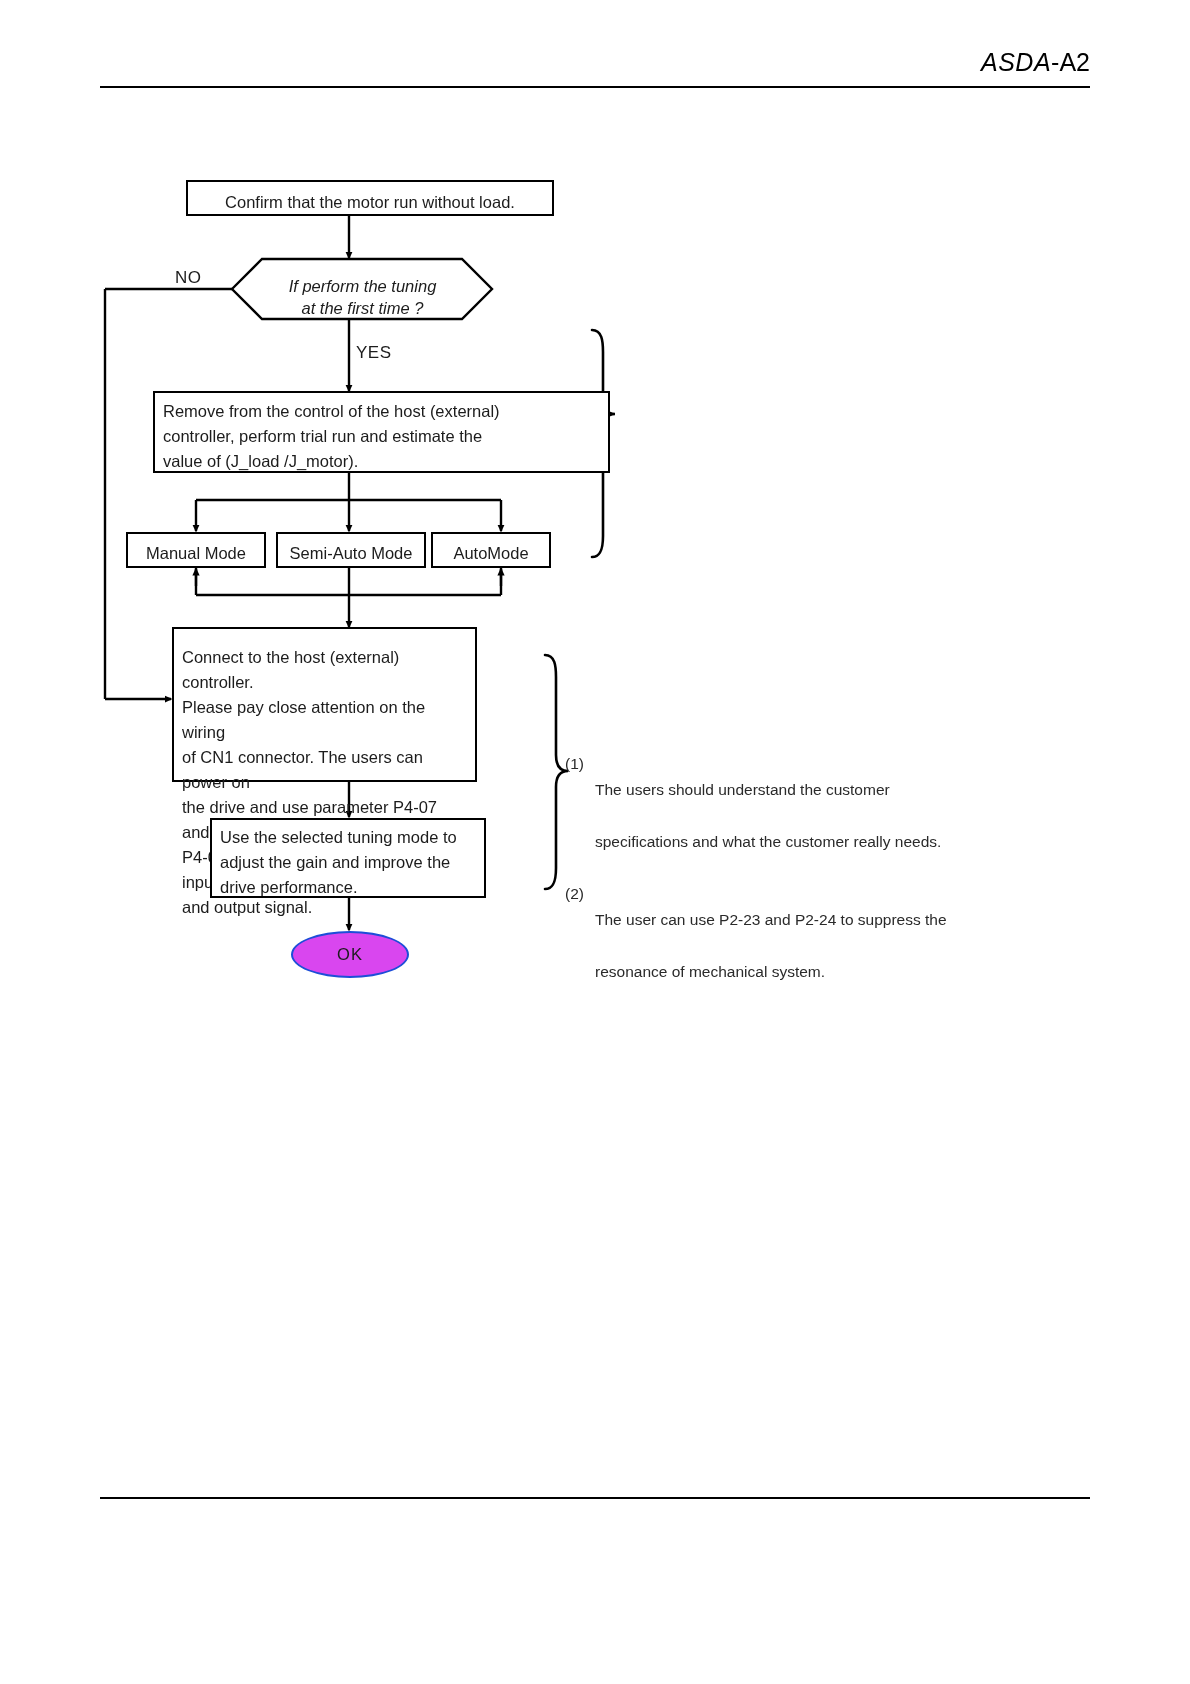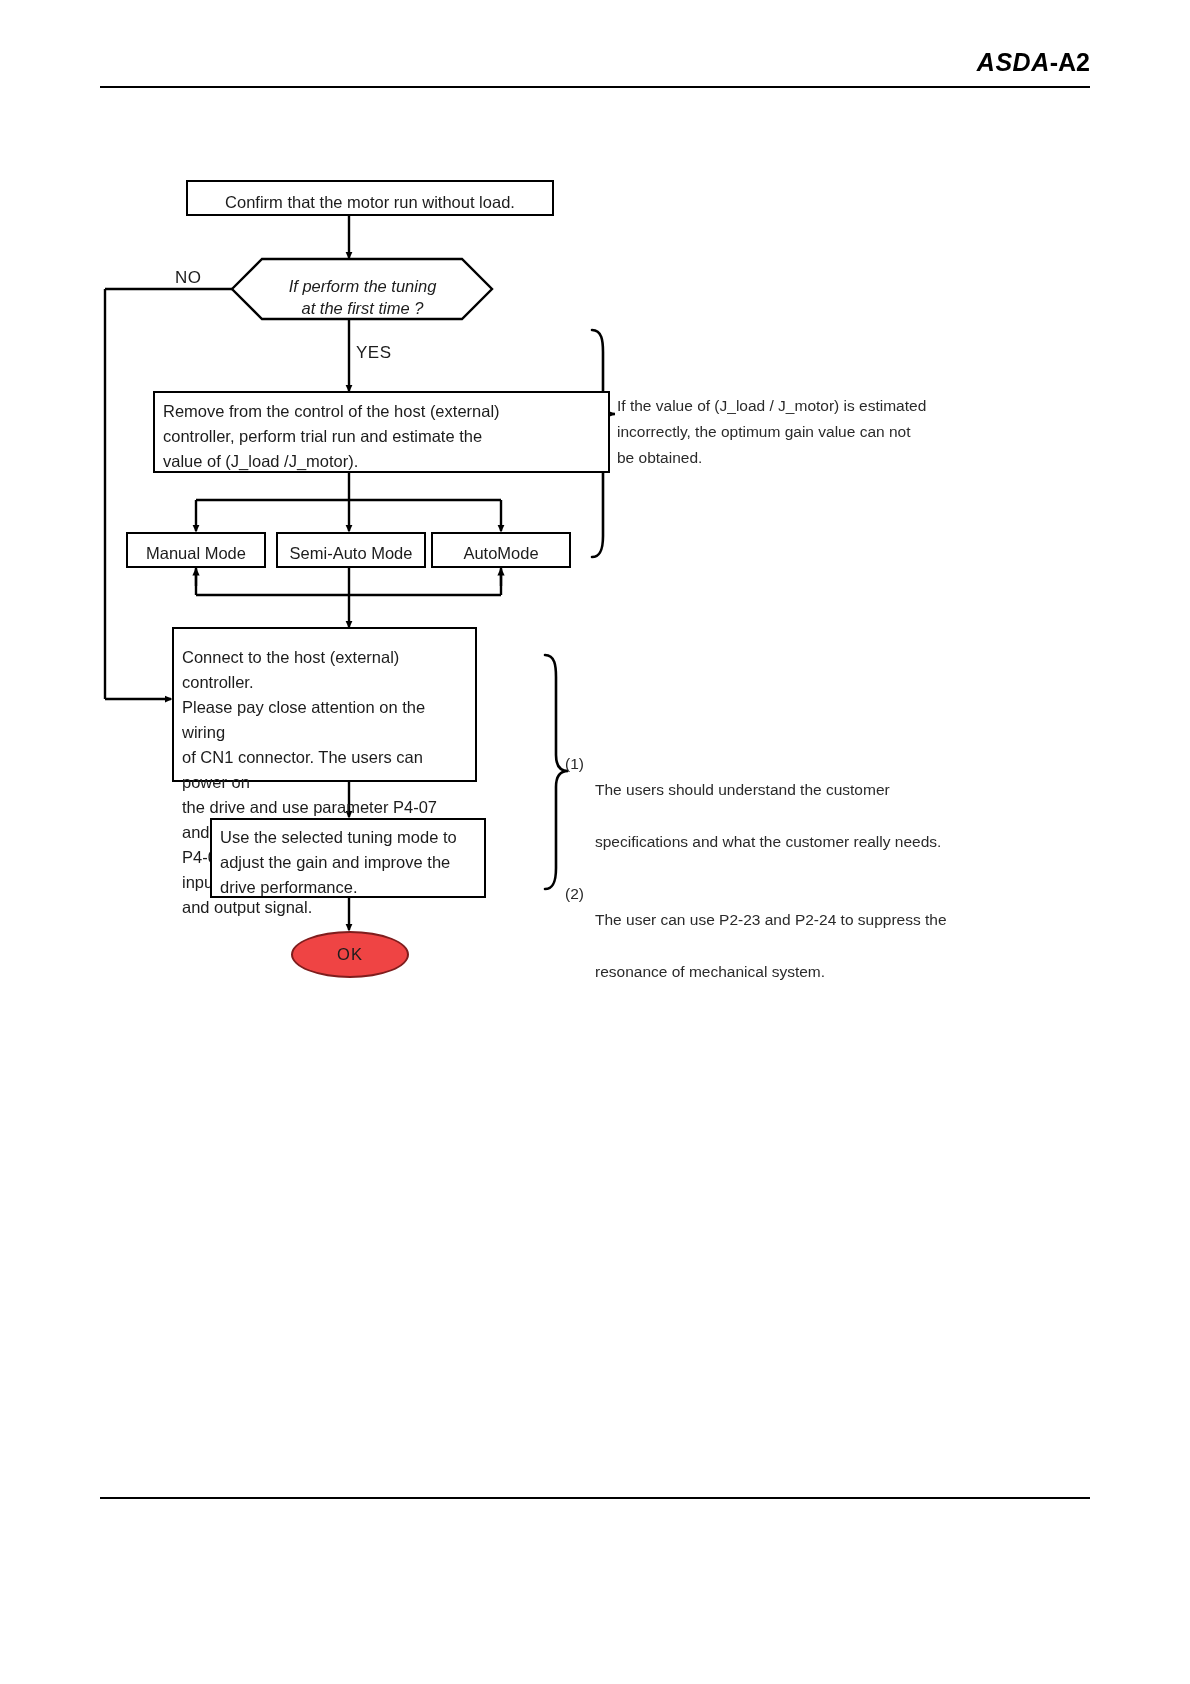--- a/index.html
+++ b/index.html
@@ -29,21 +29,21 @@
     background: #000;
   }
   #rule-top  { top: 86px; }
   #rule-bot  { top: 1497px; }
 
   #brand {
     position: absolute;
     right: 100px;
     top: 48px;
     font-size: 25px;
-    font-weight: bold;
+    font-weight: normal;
     font-style: italic;
     letter-spacing: 0.5px;
     font-family: "Liberation Sans", sans-serif;
     color: #000;
     white-space: nowrap;
   }
   #brand .suffix {
     font-style: normal;
     letter-spacing: 0;
   }
@@ -87,23 +87,23 @@
     text-align: center;
     font-size: 16.5px;
     line-height: 22px;
     white-space: pre-line;
     color: #1c1c1c;
   }
 
   .ovalnode {
     position: absolute;
     box-sizing: border-box;
-    border: 2px solid #7f1d1d;
+    border: 2px solid #1d4ed8;
     border-radius: 50%;
-    background: #ef4444;
+    background: #d946ef;
     display: flex;
     align-items: center;
     justify-content: center;
     font-size: 16.5px;
     letter-spacing: 1px;
     color: #1c1c1c;
   }
 
   .edge-label {
     position: absolute;
@@ -193,38 +193,35 @@
 
     <div class="edge-label" style="left:175px; top:268px;text-align:right;">NO</div>
     <div class="edge-label" style="left:356px; top:343px;">YES</div>
 
     <div class="node" style="left:153px; top:391px; width:457px; height:82px; padding-top:6px;">Remove from the control of the host (external)
 controller, perform trial run and estimate the
 value of (J_load /J_motor).</div>
 
     <div class="node center" style="left:126px; top:532px; width:140px; height:36px; line-height:30px;">Manual Mode</div>
     <div class="node center" style="left:276px; top:532px; width:150px; height:36px; line-height:30px;">Semi-Auto Mode</div>
-    <div class="node center" style="left:431px; top:532px; width:140px; height:36px; line-height:30px;">AutoMode</div>
+    <div class="node center" style="left:431px; top:532px; width:120px; height:36px; line-height:30px;">AutoMode</div>
 
     <div class="node" style="left:172px; top:627px; width:305px; height:155px; padding-top:16px;">Connect to the host (external) controller.
 Please pay close attention on the wiring
 of CN1 connector. The users can power on
 the drive and use parameter P4-07 and
 P4-09 to test and check the status of input
 and output signal.</div>
 
     <div class="node" style="left:210px; top:818px; width:276px; height:80px; padding-top:5px;">Use the selected tuning mode to
 adjust the gain and improve the
 drive performance.</div>
 
     <div class="ovalnode" style="left:291px; top:931px; width:118px; height:47px;">OK</div>
 
-    <div class="note" style="left:617px; top:393px; width:410px;">If the value of (J_load / J_motor) is estimated
-incorrectly, the optimum gain value can not
-be obtained.</div>
 
     <div class="note" style="left:565px; top:725px; width:460px;">
       <span class="hang"><span>(1)</span>
         <span>The users should understand the customer</span></span>
       <span class="cont">specifications and what the customer really needs.</span>
       <span class="hang"><span>(2)</span>
         <span>The user can use P2-23 and P2-24 to suppress the</span></span>
       <span class="cont">resonance of mechanical system.</span>
     </div>
 

